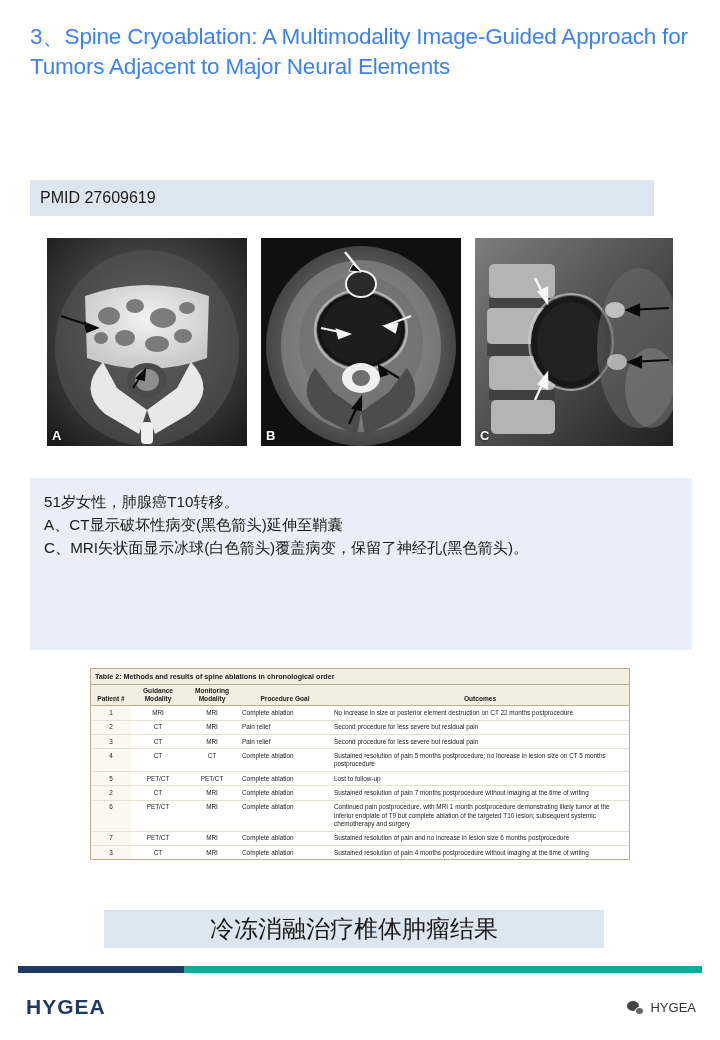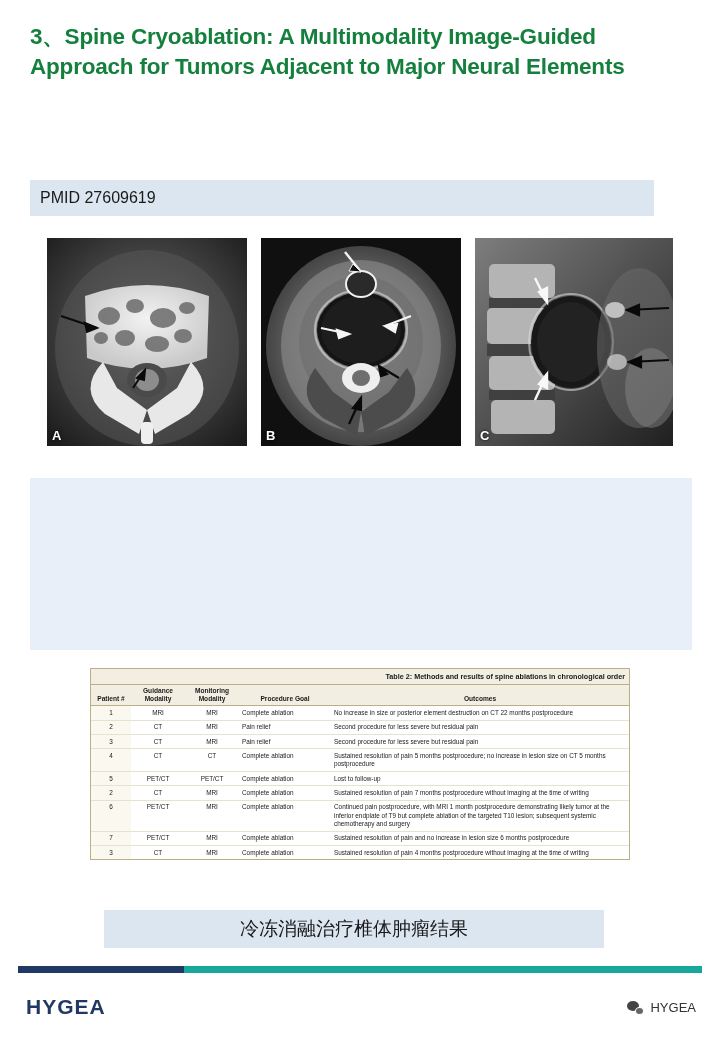--- a/index.html
+++ b/index.html
@@ -17,23 +17,23 @@
     background: #ffffff;
   }
 
   
   .title {
     position: absolute;
     left: 30px;
     top: 22px;
     width: 660px;
     font-size: 22.5px;
-    font-weight: bold;
+    font-weight: normal;
     line-height: 1.33;
-    color: #15803d;
+    color: #3b82f6;
     letter-spacing: -0.2px;
   }
 
   
   .citation-bar {
     position: absolute;
     left: 30px;
     top: 180px;
     width: 624px;
     height: 36px;
@@ -101,21 +101,21 @@
     border: 1px solid #b9b089;
   }
   table.results {
     border-collapse: collapse;
     width: 100%;
     font-size: 6.4px;
     color: #1a1a1a;
   }
   table.results caption {
     caption-side: top;
-    text-align: right;
+    text-align: left;
     background: #f2efe2;
     font-size: 7.2px;
     font-weight: bold;
     padding: 3px 4px;
     border-bottom: 1px solid #b9b089;
   }
   table.results th {
     background: #f2efe2;
     font-size: 6.6px;
     font-weight: bold;
@@ -146,21 +146,21 @@
   .caption-box {
     position: absolute;
     left: 104px;
     top: 910px;
     width: 500px;
     height: 38px;
     background: #dce6f1;
     display: flex;
     align-items: center;
     justify-content: center;
-    font-size: 19px;
+    font-size: 24px;
     color: #1a1a1a;
   }
 
   
   .footer-rule {
     position: absolute;
     left: 18px;
     top: 966px;
     width: 684px;
     height: 7px;
@@ -357,20 +357,23 @@
           <polygon points="152,72 164,67 164,77" fill="#0a0a0a"></polygon>
           <line x1="194" y1="122" x2="154" y2="124"></line>
           <polygon points="154,124 166,119 166,129" fill="#0a0a0a"></polygon>
         </g>
       </svg>
       <span class="tag">C</span>
     </div>
   </div>
 
   <div class="desc">
+    <div>51岁女性，肺腺癌T10转移。</div>
+    <div>A、CT显示破坏性病变(黑色箭头)延伸至鞘囊</div>
+    <div>C、MRI矢状面显示冰球(白色箭头)覆盖病变，保留了神经孔(黑色箭头)。</div>
   </div>
 
   <div class="table-wrap">
     <table class="results">
       <caption>Table 2: Methods and results of spine ablations in chronological order</caption>
       <thead>
         <tr>
           <th class="h1">Patient #</th>
           <th class="h2">Guidance Modality</th>
           <th class="h3">Monitoring Modality</th>

